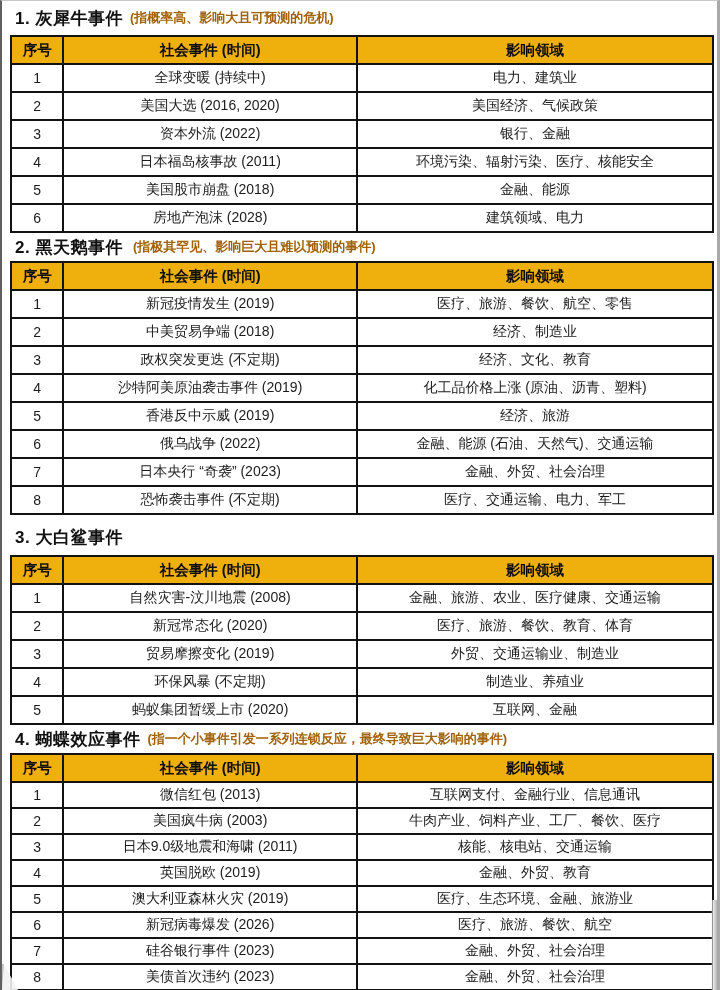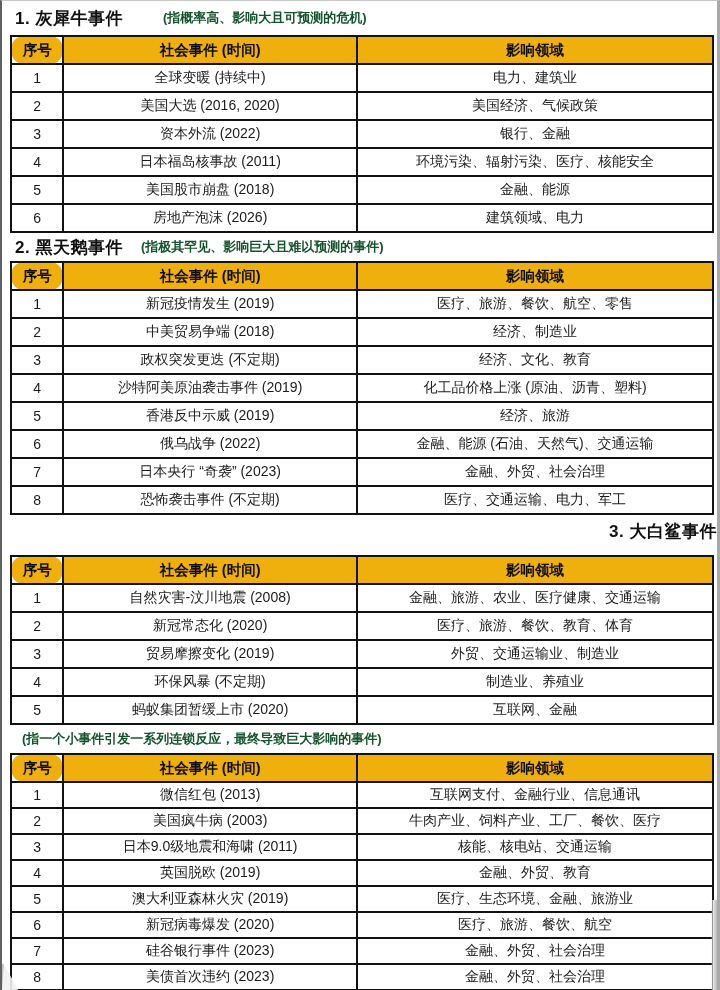--- a/index.html
+++ b/index.html
@@ -8,42 +8,42 @@
   .page {
     position:relative; width:720px; height:990px; background:#ffffff;
     border-left:2px solid #606060;
     border-top:1px solid #c8c8c8;
     border-right:3px solid #a9a9a9;
     overflow:hidden;
   }
   .sec-title {
     display:flex; align-items:center; padding-left:13px; background:#ffffff;
   }
-  .sec-1 .sec-title { height:34px;gap:33px; }
+  .sec-1 .sec-title { height:34px; }
   .sec-2 .sec-title { height:28px; }
-  .sec-3 .sec-title { height:40px; align-items:flex-end; padding-top:5px;flex-direction:column; }
+  .sec-3 .sec-title { height:40px; align-items:center; padding-top:5px; }
   .sec-4 .sec-title { height:28px; }
   .t-main { font-size:17px; font-weight:bold; color:#111; letter-spacing:0.5px; white-space:nowrap; }
-  .t-sub  { font-size:13px; font-weight:bold; color:#14532d; margin-left:7px; white-space:nowrap; }
-  .sec-2 .t-sub { margin-left:18px; }
+  .t-sub  { font-size:13px; font-weight:bold; color:#a16207; margin-left:7px; white-space:nowrap; }
+  .sec-2 .t-sub { margin-left:10px; }
   table {
     border-collapse:collapse; table-layout:fixed;
     margin-left:8px; width:704px; background:#fff;
   }
   th, td {
     border:2px solid #121212; text-align:center; vertical-align:middle;
     overflow:hidden; white-space:nowrap;
   }
   th {
     background:#EFAF0D; color:#0e0e0e; font-weight:bold; font-size:14.5px; height:28px;
   }
   td { color:#1b1b1b; font-size:14px; }
   .sec-1 td, .sec-2 td, .sec-3 td { height:28px; }
   .sec-4 td { height:26px; }
-  .col-num    { width:47px;border-radius:13px; }
+  .col-num    { width:47px; }
   .col-event  { width:264px; }
   .col-impact { width:320px; }
   
   .curl-bl {
     position:absolute; left:0; bottom:0; width:0; height:0;
     border-bottom:26px solid #f2f2f2; border-right:14px solid transparent;
     border-left:2px solid #bdbdbd; opacity:0.9;
   }
   .edge-br {
     position:absolute; right:0; bottom:0; width:6px; height:90px;
@@ -89,21 +89,21 @@
             <td>日本福岛核事故 (2011)</td>
             <td>环境污染、辐射污染、医疗、核能安全</td>
           </tr>
         <tr>
             <td>5</td>
             <td>美国股市崩盘 (2018)</td>
             <td>金融、能源</td>
           </tr>
         <tr>
             <td>6</td>
-            <td>房地产泡沫 (2026)</td>
+            <td>房地产泡沫 (2028)</td>
             <td>建筑领域、电力</td>
           </tr>
       </tbody>
     </table>
   </div>
 
   <div class="sec sec-2">
     <div class="sec-title">
       <span class="t-main">2. 黑天鹅事件</span>
       <span class="t-sub">(指极其罕见、影响巨大且难以预测的事件)</span>
@@ -198,20 +198,21 @@
             <td>5</td>
             <td>蚂蚁集团暂缓上市 (2020)</td>
             <td>互联网、金融</td>
           </tr>
       </tbody>
     </table>
   </div>
 
   <div class="sec sec-4">
     <div class="sec-title">
+      <span class="t-main">4. 蝴蝶效应事件</span>
       <span class="t-sub">(指一个小事件引发一系列连锁反应，最终导致巨大影响的事件)</span>
     </div>
     <table>
       <thead>
         <tr>
           <th class="col-num">序号</th>
           <th class="col-event">社会事件 (时间)</th>
           <th class="col-impact">影响领域</th>
         </tr>
       </thead>
@@ -236,21 +237,21 @@
             <td>英国脱欧 (2019)</td>
             <td>金融、外贸、教育</td>
           </tr>
         <tr>
             <td>5</td>
             <td>澳大利亚森林火灾 (2019)</td>
             <td>医疗、生态环境、金融、旅游业</td>
           </tr>
         <tr>
             <td>6</td>
-            <td>新冠病毒爆发 (2020)</td>
+            <td>新冠病毒爆发 (2026)</td>
             <td>医疗、旅游、餐饮、航空</td>
           </tr>
         <tr>
             <td>7</td>
             <td>硅谷银行事件 (2023)</td>
             <td>金融、外贸、社会治理</td>
           </tr>
         <tr>
             <td>8</td>
             <td>美债首次违约 (2023)</td>

